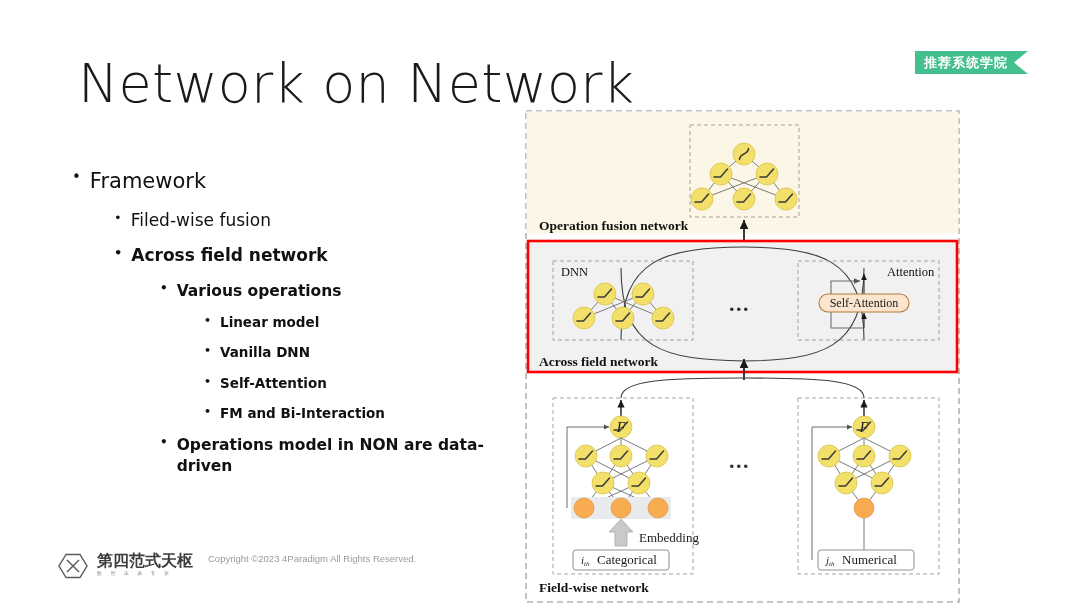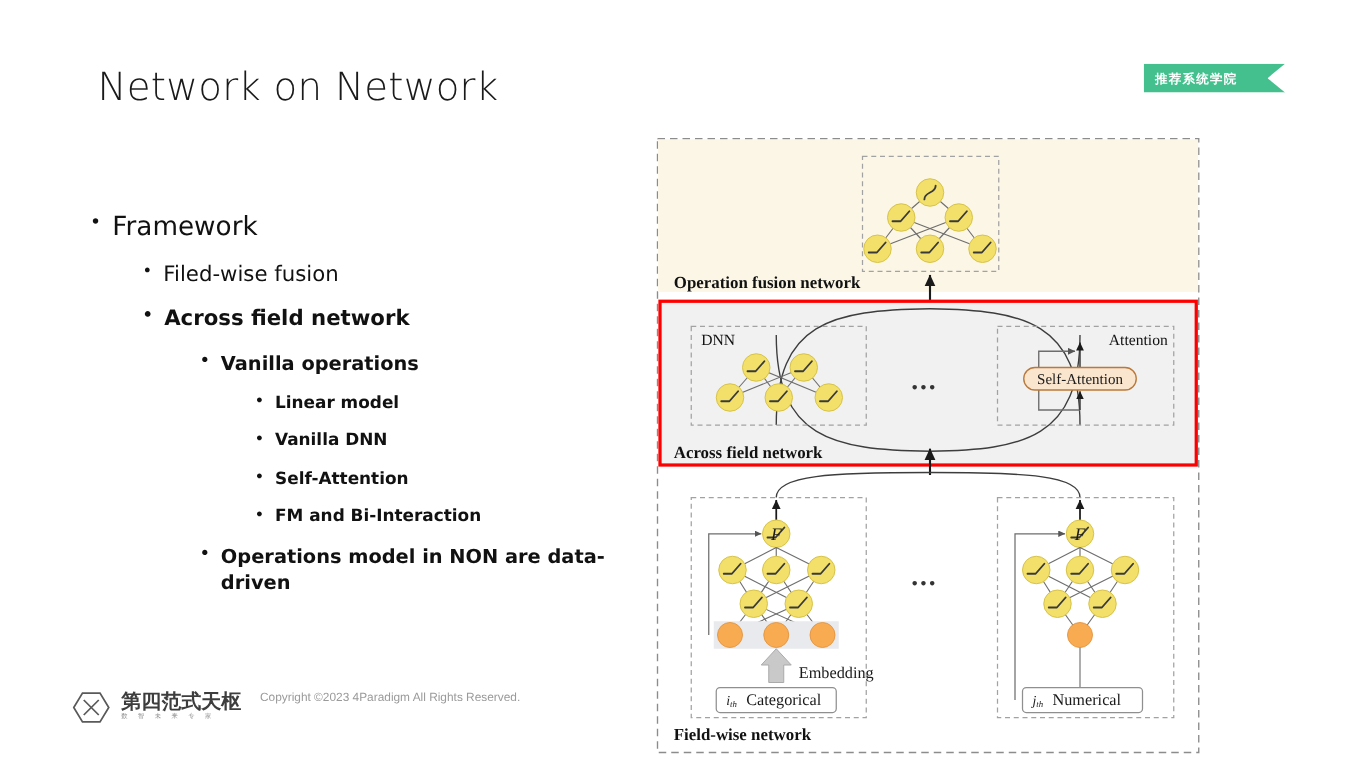--- a/index.html
+++ b/index.html
@@ -39,34 +39,34 @@
     top: 0;
     width: 14px;
     height: 23px;
     background: #ffffff;
     clip-path: polygon(100% 0, 100% 100%, 0 50%);
   }
   #ribbon .ribbon-text {
     position: relative;
     z-index: 2;
     color: #ffffff;
-    font-size: 10px;
+    font-size: 13px;
     font-weight: bold;
     letter-spacing: 1px;
     padding-left: 9px;
     font-family: "DejaVu Sans", sans-serif;
     white-space: nowrap;
   }
 
   
   #slide-title {
     position: absolute;
     left: 78px;
     top: 52px;
-    font-size: 31px;
+    font-size: 54px;
     font-weight: 300;
     letter-spacing: 0.2px;
     color: #1a1a1a;
     font-family: "DejaVu Sans", sans-serif;
     white-space: nowrap;
   }
 
   
   #bullets {
     position: absolute;
@@ -161,21 +161,21 @@
   <div class="bullet lvl2">
     <span class="dot">•</span>
     <span class="txt">Filed-wise fusion</span>
   </div>
   <div class="bullet lvl2b">
     <span class="dot">•</span>
     <span class="txt">Across field network</span>
   </div>
   <div class="bullet lvl3">
     <span class="dot">•</span>
-    <span class="txt">Vanilla operations</span>
+    <span class="txt">Various operations</span>
   </div>
   <div class="bullet lvl4">
     <span class="dot">•</span>
     <span class="txt">Linear model</span>
   </div>
   <div class="bullet lvl4">
     <span class="dot">•</span>
     <span class="txt">Vanilla DNN</span>
   </div>
   <div class="bullet lvl4">

